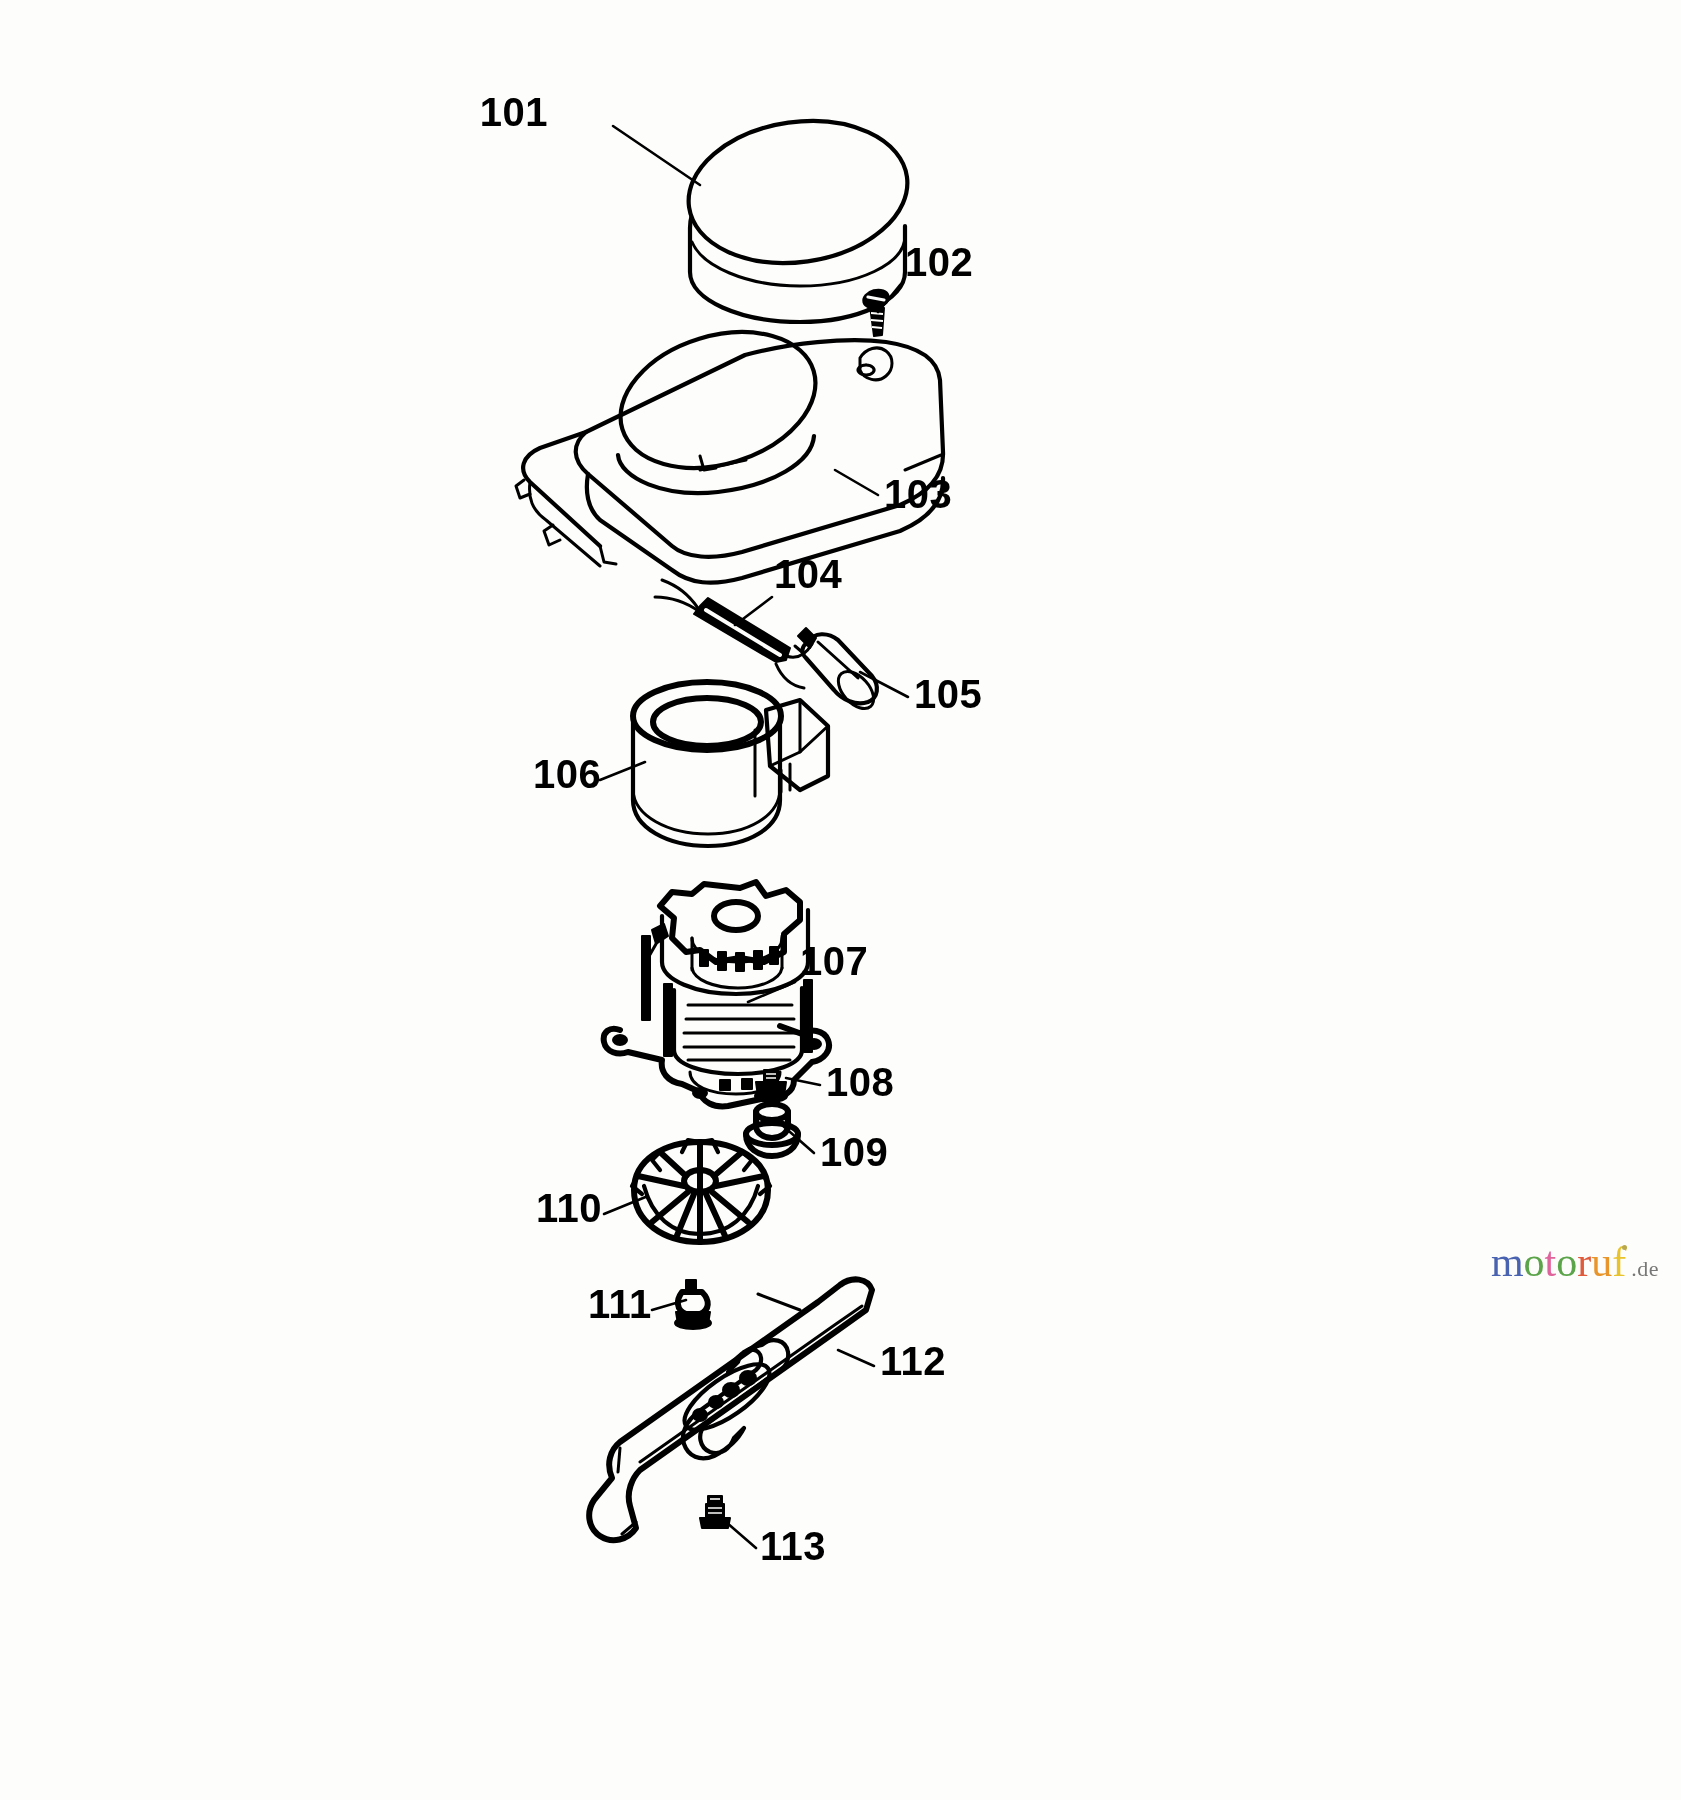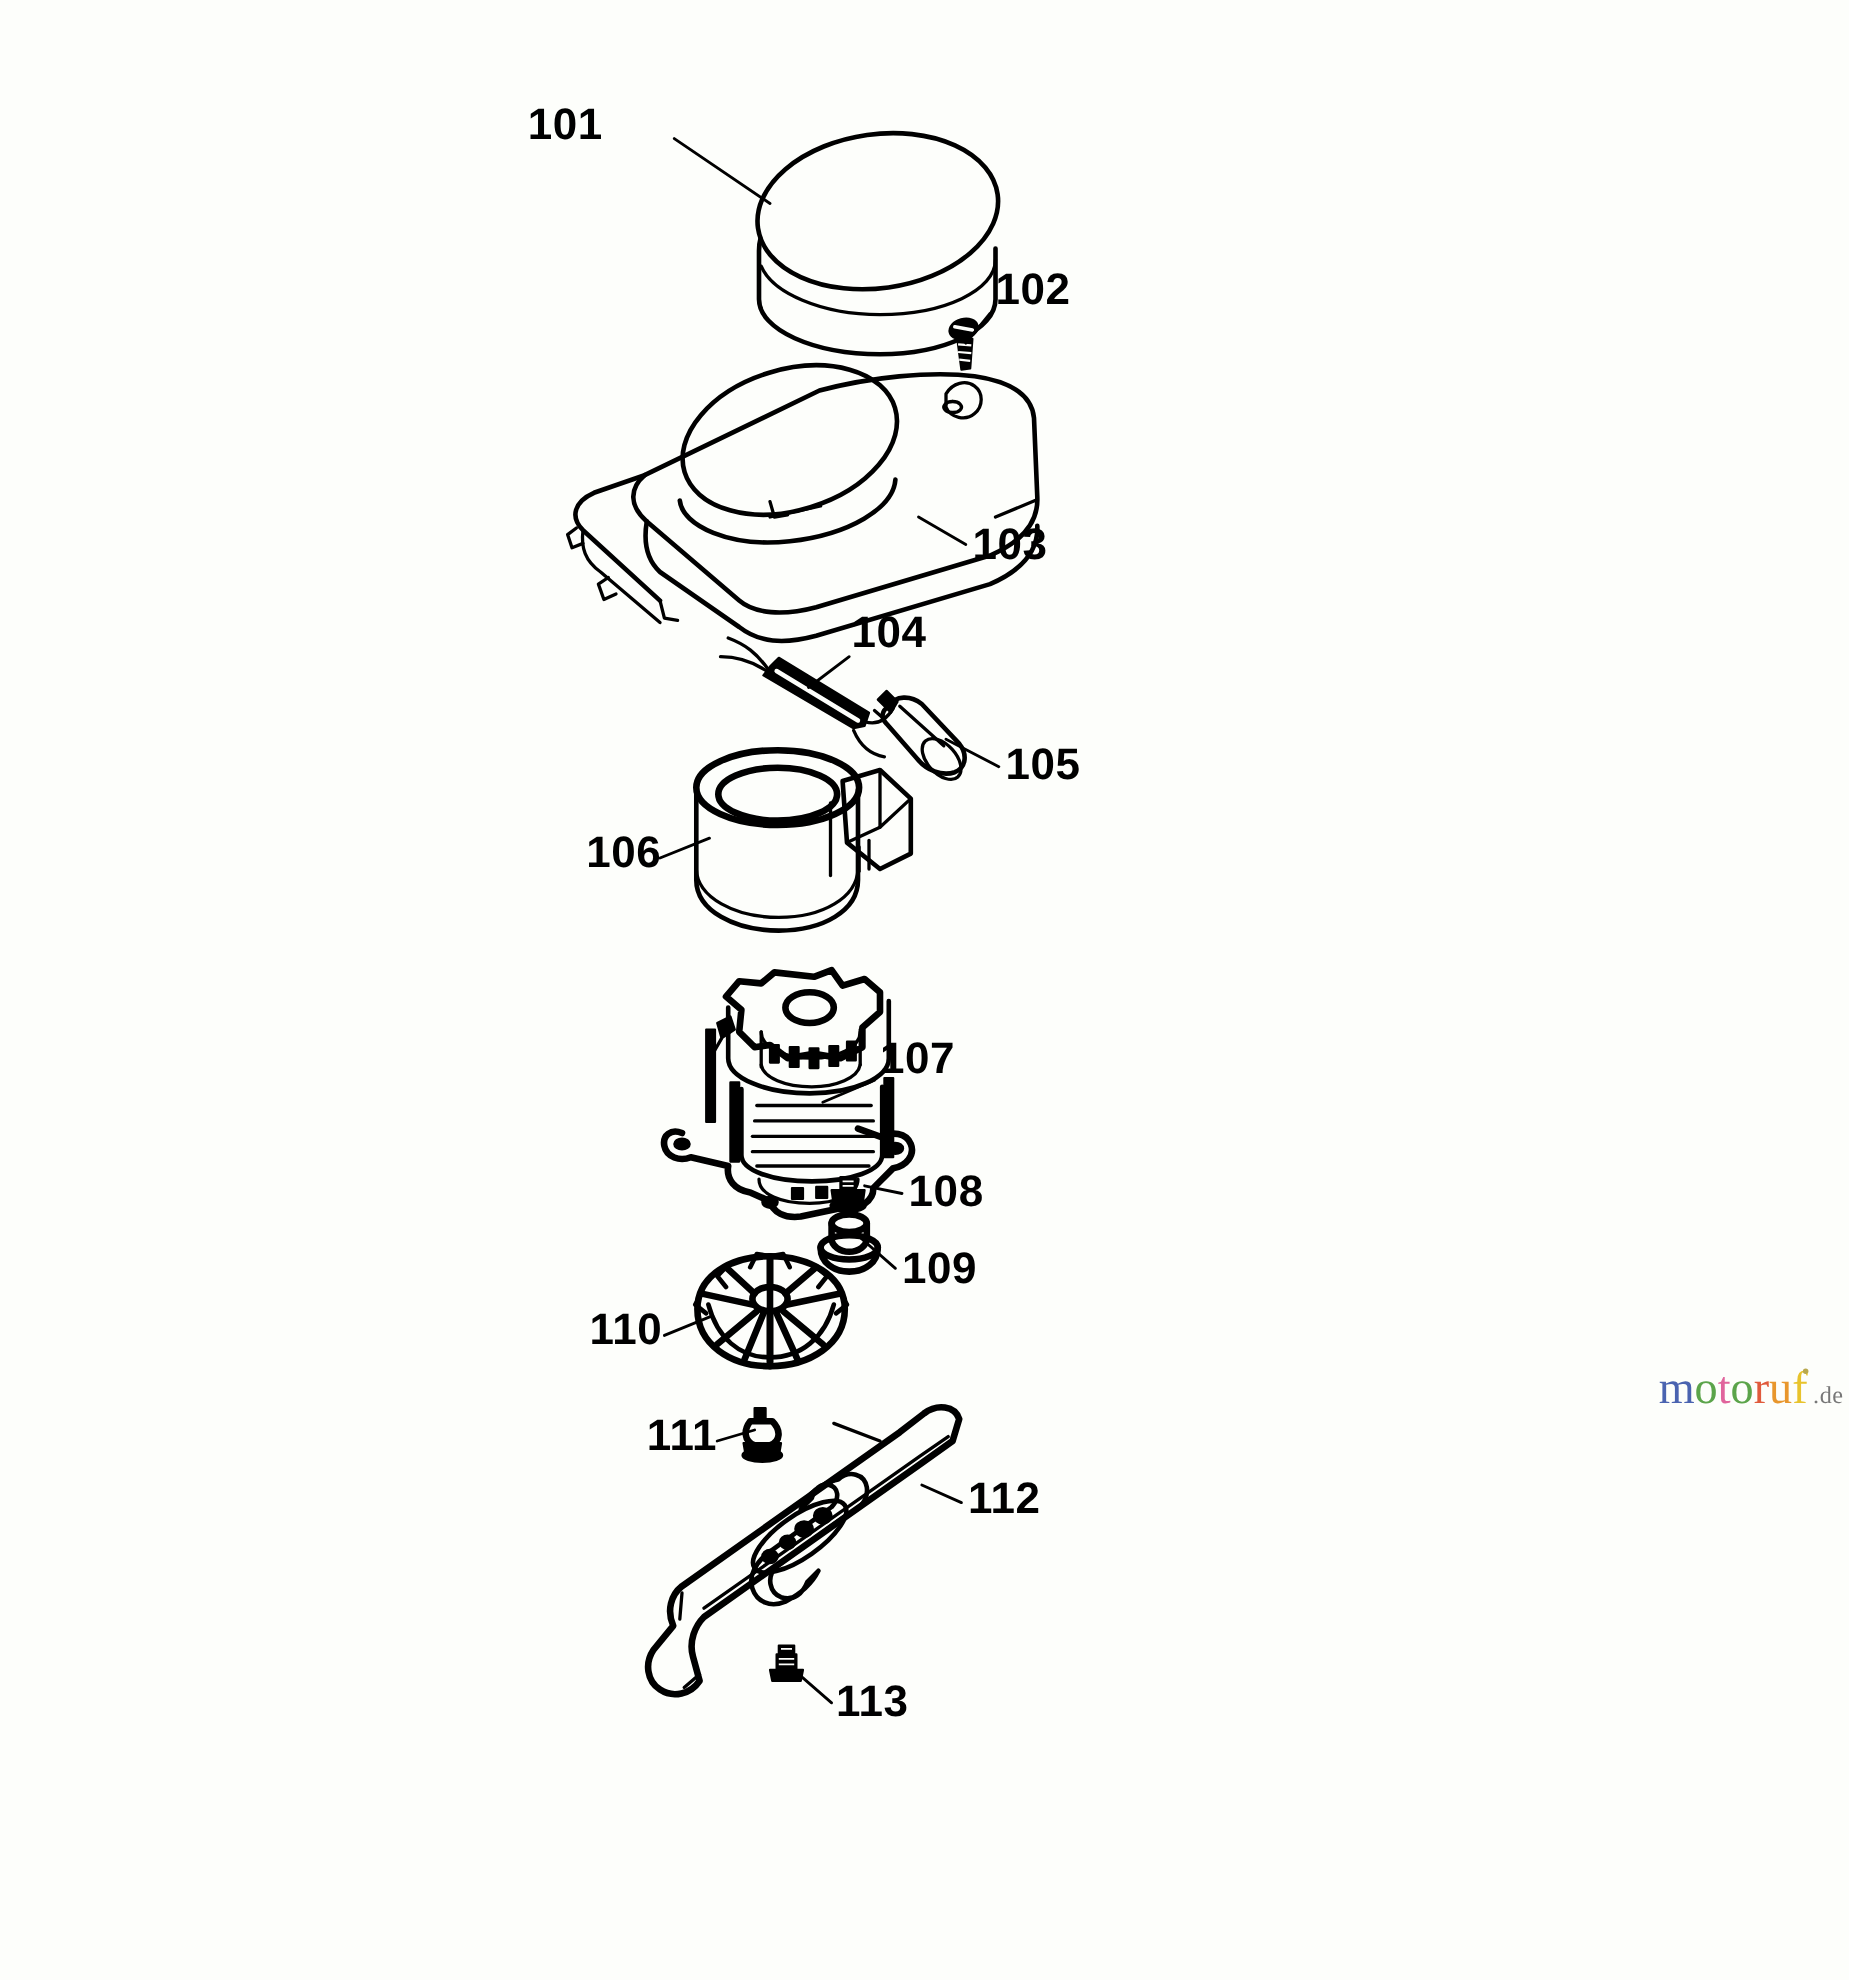--- a/index.html
+++ b/index.html
@@ -71,21 +71,21 @@
   .callout-text {
     font-family: "Liberation Sans", sans-serif;
     font-size: 40px;
     font-weight: bold;
     fill: #000000;
     letter-spacing: 0.5px;
   }
   
   #brand-logo {
     position: absolute;
-    right: 5px;
+    right: 22px;
     bottom: 18px;
     font-family: "Liberation Serif", serif;
     font-size: 42px;
     line-height: 1;
     white-space: nowrap;
     user-select: none;
     text-align: right;
   }
   #brand-logo .lt { display: inline-block; }
   #brand-logo .tld {

